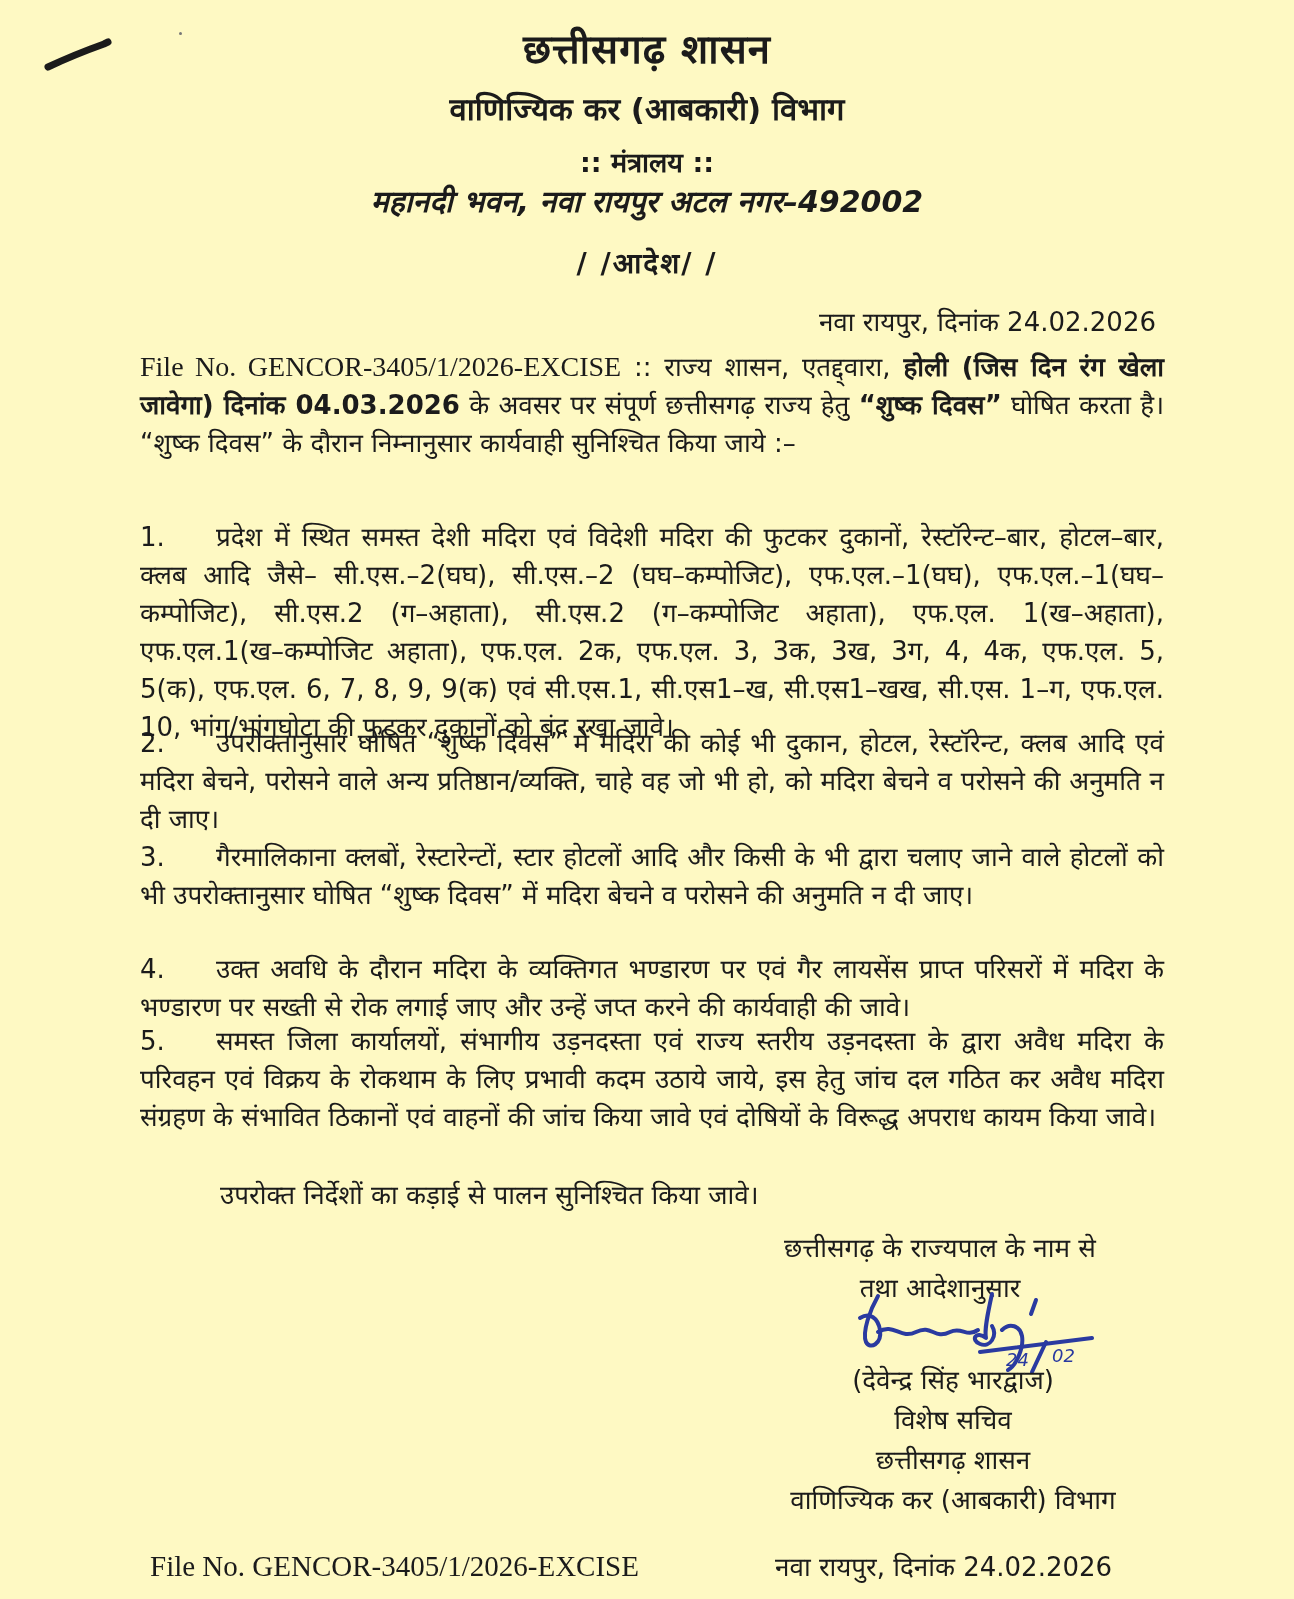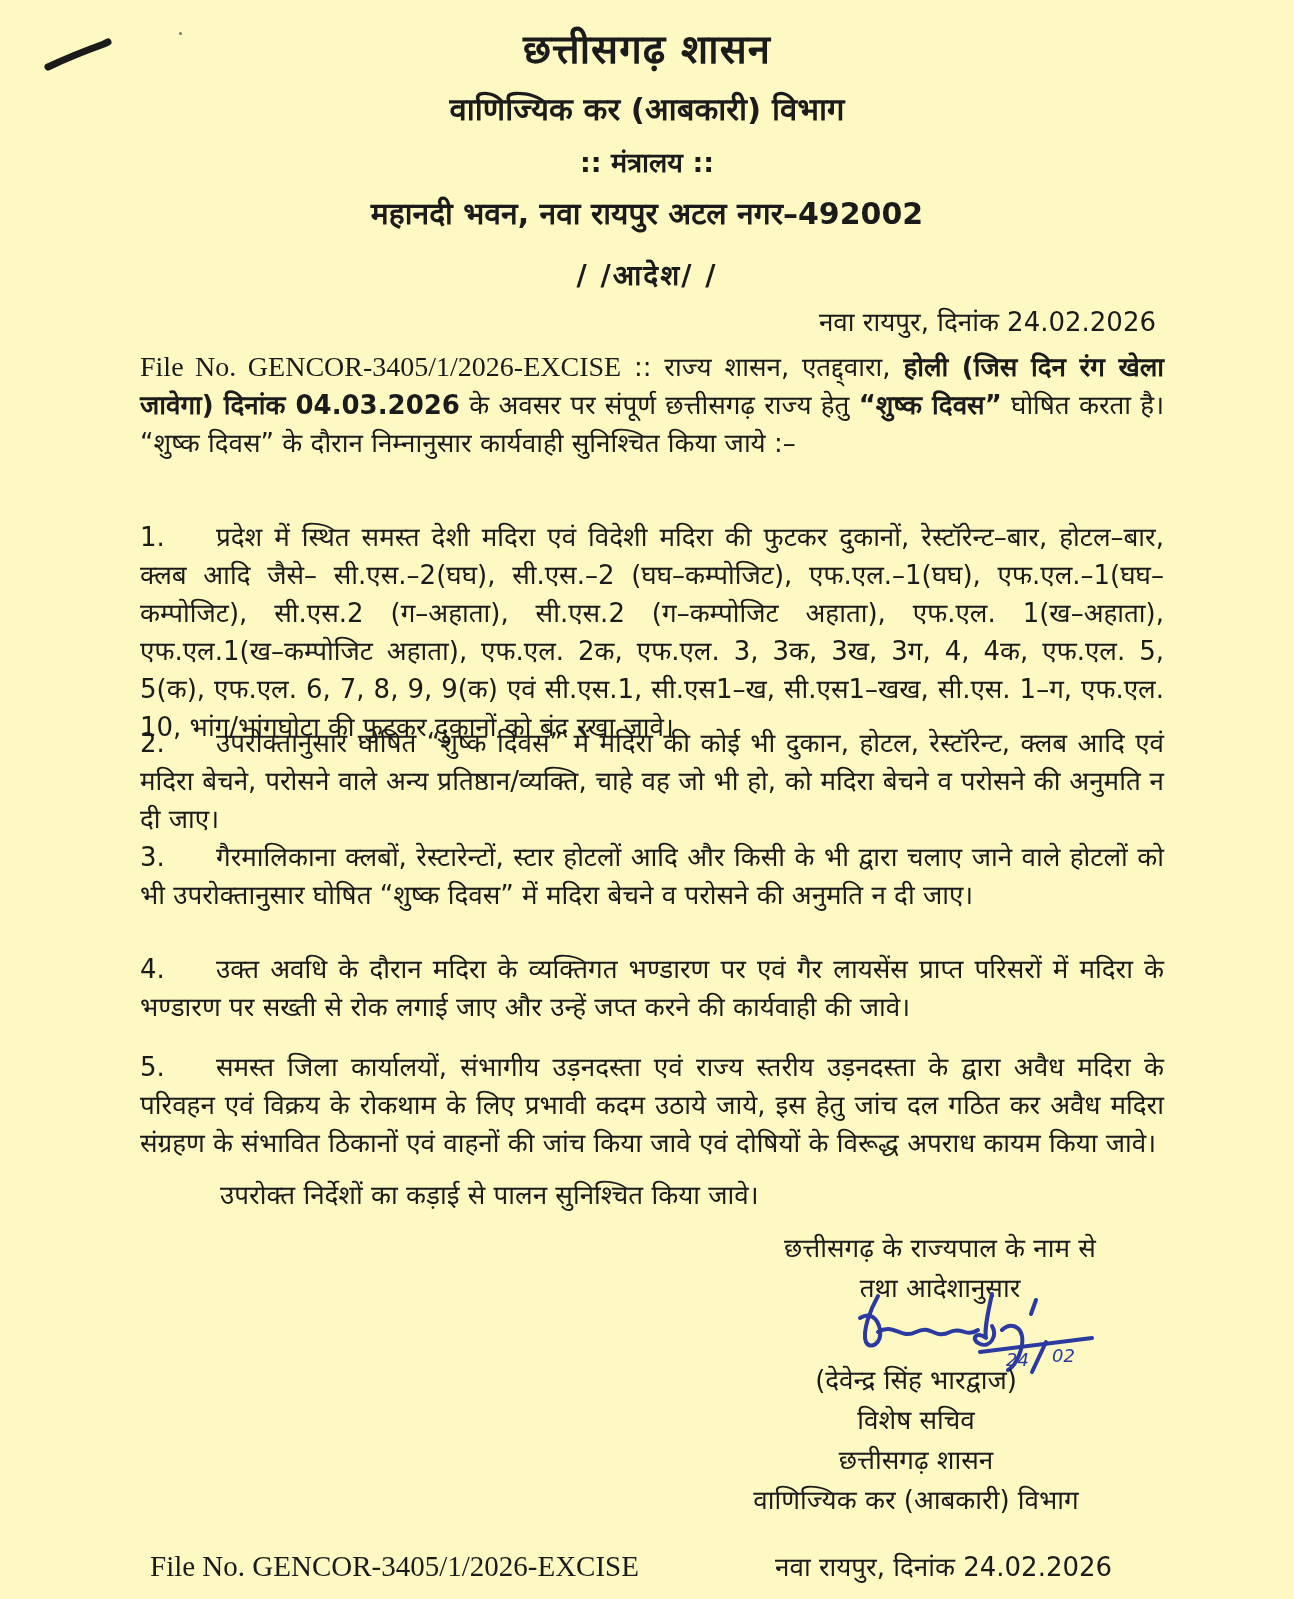--- a/index.html
+++ b/index.html
@@ -10,48 +10,48 @@
     background:#fef9c3;
     color:#1b1b1b;
     font-family:"DejaVu Sans", sans-serif;
     overflow:hidden;
   }
   
   .header{position:absolute;top:20px;left:0;width:100%;text-align:center;}
   .h-line1{font-size:40px;font-weight:bold;letter-spacing:1px;}
   .h-line2{font-size:31px;font-weight:bold;margin-top:12px;}
   .h-line3{font-size:27px;font-weight:bold;margin-top:14px;}
-  .h-line4{font-size:30px;font-weight:bold;margin-top:12px;}
+  .h-line4{font-size:30px;font-weight:bold;font-style:italic;}
   .h-divider{font-size:28px;font-weight:bold;margin-top:12px;letter-spacing:-1px;}
   .h-order{font-size:28px;font-weight:bold;margin-top:22px;letter-spacing:2px;}
   
   .dateline{
     position:absolute;top:303px;right:138px;
     font-size:26px;
   }
   .para{
     position:absolute;left:140px;width:1024px;
     font-size:26px;line-height:38px;
     text-align:justify;
   }
   .para .num{display:inline-block;width:76px;font-weight:500;}
   .latin-serif{font-family:"Liberation Serif", serif;font-size:28px;}
   .bold{font-weight:bold;}
   .intro{top:348px;}
   .p1{top:518px;}
   .p2{top:724px;}
   .p3{top:838px;}
   .p4{top:950px;}
-  .p5{top:1048px;}
+  .p5{top:1022px;}
   .closing{top:1176px;text-indent:80px;}
   
   .signoff{position:absolute;left:690px;top:1228px;width:500px;text-align:center;font-size:26px;}
   .signoff .line{margin:0;line-height:40px;}
   .sig-wrap{position:absolute;left:820px;top:1282px;width:300px;height:95px;}
-  .signoff-name{position:absolute;left:666px;top:1360px;width:500px;text-align:center;font-size:26px;}
+  .signoff-name{position:absolute;left:703px;top:1360px;width:500px;text-align:center;font-size:26px;}
   .signoff-name .line{line-height:40px;}
   
   .footer-file{position:absolute;left:150px;top:1550px;font-family:"Liberation Serif", serif;font-size:29px;}
   .footer-date{position:absolute;left:775px;top:1548px;font-size:26px;}
   .footer-cut{position:absolute;left:152px;top:1592px;width:120px;height:7px;overflow:hidden;}
   
   .pen-mark{position:absolute;left:30px;top:25px;}
   .tiny-dot{position:absolute;left:179px;top:32px;width:3px;height:3px;background:#777;border-radius:50%;}
 </style>
 </head>

